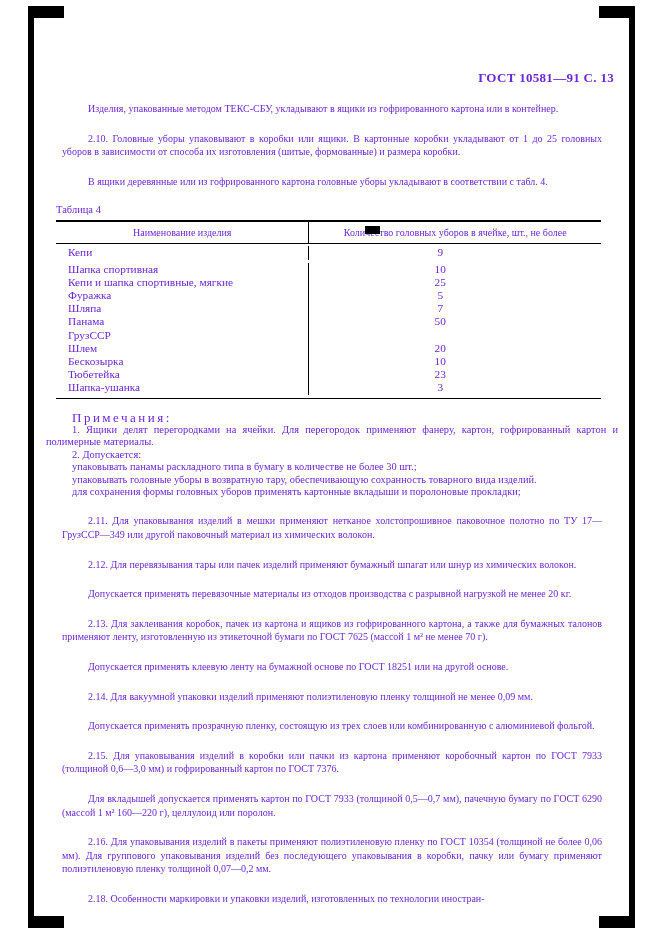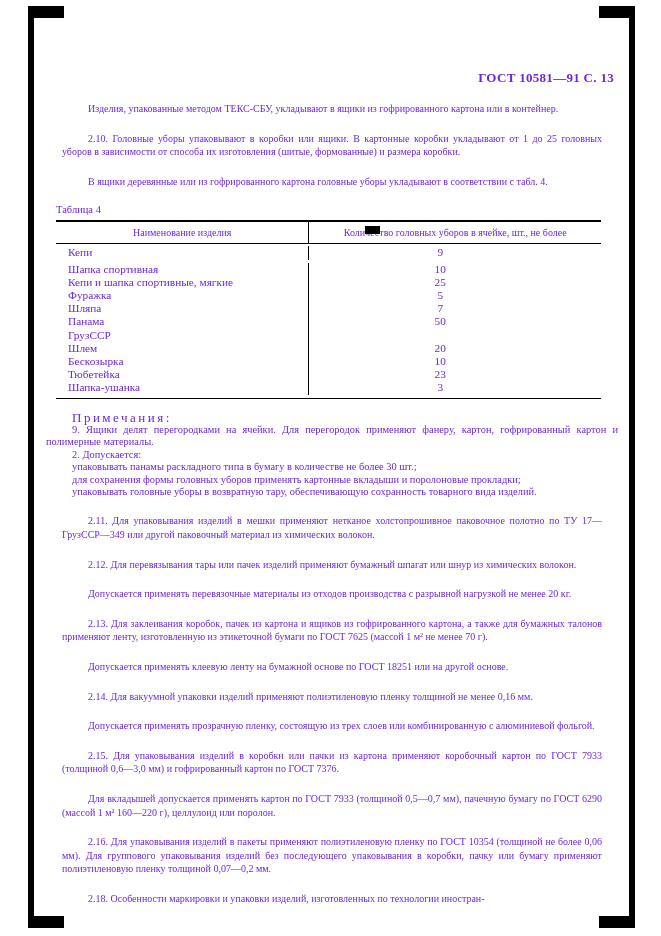--- a/index.html
+++ b/index.html
@@ -178,34 +178,34 @@
         <div class="td c2">23</div>
       </div>
       <div class="trow" style="padding-bottom:3px;">
         <div class="td c1">Шапка-ушанка</div>
         <div class="td c2">3</div>
       </div>
     </div>
 
     <div class="notes">
       <p class="note-title">Примечания:</p>
-      <p class="note">9. Ящики делят перегородками на ячейки. Для перегородок применяют фанеру, картон, гофрированный картон и полимерные материалы.</p>
+      <p class="note">1. Ящики делят перегородками на ячейки. Для перегородок применяют фанеру, картон, гофрированный картон и полимерные материалы.</p>
       <p class="note">2. Допускается:</p>
       <p class="note">упаковывать панамы раскладного типа в бумагу в количестве не более 30 шт.;</p>
+      <p class="note">упаковывать головные уборы в возвратную тару, обеспечивающую сохранность товарного вида изделий.</p>
       <p class="note">для сохранения формы головных уборов применять картонные вкладыши и поролоновые прокладки;</p>
-      <p class="note">упаковывать головные уборы в возвратную тару, обеспечивающую сохранность товарного вида изделий.</p>
     </div>
 
     <div class="sections">
       <p class="para">2.11. Для упаковывания изделий в мешки применяют нетканое холстопрошивное паковочное полотно по ТУ 17—ГрузССР—349 или другой паковочный материал из химических волокон.</p>
       <p class="para">2.12. Для перевязывания тары или пачек изделий применяют бумажный шпагат или шнур из химических волокон.</p>
       <p class="para">Допускается применять перевязочные материалы из отходов производства с разрывной нагрузкой не менее 20 кг.</p>
       <p class="para">2.13. Для заклеивания коробок, пачек из картона и ящиков из гофрированного картона, а также для бумажных талонов применяют ленту, изготовленную из этикеточной бумаги по ГОСТ 7625 (массой 1 м² не менее 70 г).</p>
       <p class="para">Допускается применять клеевую ленту на бумажной основе по ГОСТ 18251 или на другой основе.</p>
-      <p class="para">2.14. Для вакуумной упаковки изделий применяют полиэтиленовую пленку толщиной не менее 0,16 мм.</p>
+      <p class="para">2.14. Для вакуумной упаковки изделий применяют полиэтиленовую пленку толщиной не менее 0,09 мм.</p>
       <p class="para">Допускается применять прозрачную пленку, состоящую из трех слоев или комбинированную с алюминиевой фольгой.</p>
       <p class="para">2.15. Для упаковывания изделий в коробки или пачки из картона применяют коробочный картон по ГОСТ 7933 (толщиной 0,6—3,0 мм) и гофрированный картон по ГОСТ 7376.</p>
       <p class="para">Для вкладышей допускается применять картон по ГОСТ 7933 (толщиной 0,5—0,7 мм), пачечную бумагу по ГОСТ 6290 (массой 1 м² 160—220 г), целлулоид или поролон.</p>
       <p class="para">2.16. Для упаковывания изделий в пакеты применяют полиэтиленовую пленку по ГОСТ 10354 (толщиной не более 0,06 мм). Для группового упаковывания изделий без последующего упаковывания в коробки, пачку или бумагу применяют полиэтиленовую пленку толщиной 0,07—0,2 мм.</p>
       <p class="para">2.18. Особенности маркировки и упаковки изделий, изготовленных по технологии иностран-</p>
     </div>
 
   </div>
 </div>
 

